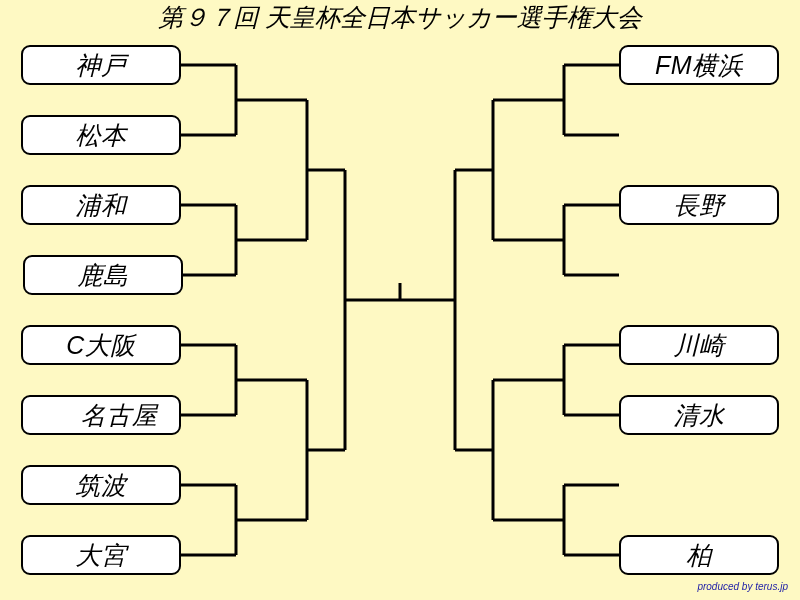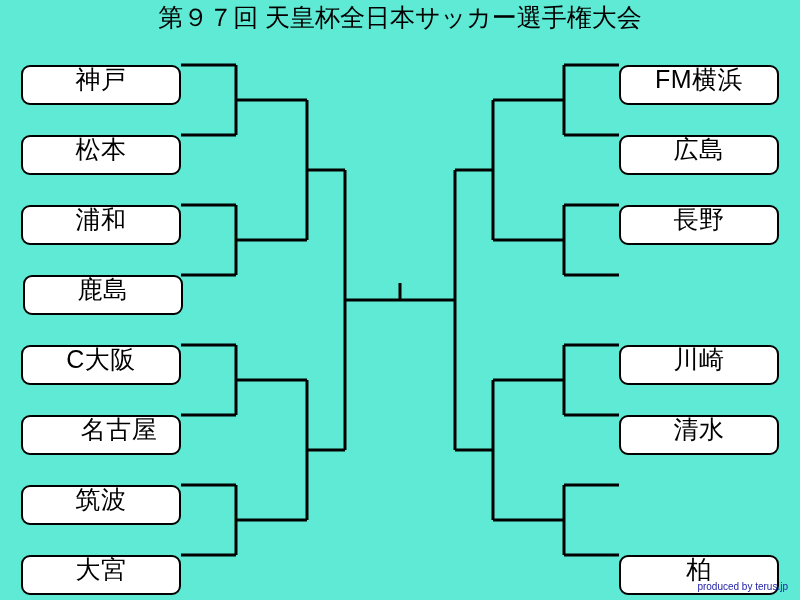--- a/index.html
+++ b/index.html
@@ -8,22 +8,23 @@
     padding: 0;
     background: #ffffff;
   }
   body {
     font-family: "Liberation Sans", "DejaVu Sans", sans-serif;
   }
   #page {
     position: relative;
     width: 800px;
     height: 600px;
-    background: #5eead4;
+    background: #fef9c3;
     overflow: hidden;
+    font-style: italic;
   }
   #tournament-title {
     position: absolute;
     left: 0;
     top: 2px;
     width: 800px;
     text-align: center;
     font-size: 25px;
     line-height: 30px;
     color: #000000;
@@ -40,22 +41,22 @@
   }
   .team-box {
     position: absolute;
     width: 160px;
     height: 40px;
     box-sizing: border-box;
     border: 2.5px solid #000000;
     border-radius: 9px;
     background: #ffffff;
     display: flex;
+    align-items: center;
     justify-content: center;
-    margin-top: 20px;
   }
   .team-label {
     font-size: 25px;
     line-height: 25px;
     color: #000000;
     white-space: nowrap;
     letter-spacing: 0.5px;
   }
   #credit {
     position: absolute;
@@ -160,23 +161,20 @@
   <div class="team-box" style="left:21px;  top:465px;">
     <span class="team-label">筑波</span>
   </div>
   <div class="team-box" style="left:21px;  top:535px;">
     <span class="team-label">大宮</span>
   </div>
 
   <div class="team-box" style="left:619px; top:45px;">
     <span class="team-label">FM横浜</span>
   </div>
-  <div class="team-box" style="left:619px; top:115px;">
-    <span class="team-label">広島</span>
-  </div>
   <div class="team-box" style="left:619px; top:185px;">
     <span class="team-label">長野</span>
   </div>
   <div class="team-box" style="left:619px; top:395px;">
     <span class="team-label">清水</span>
   </div>
   <div class="team-box" style="left:619px; top:325px;">
     <span class="team-label">川崎</span>
   </div>
   <div class="team-box" style="left:619px; top:535px;">

